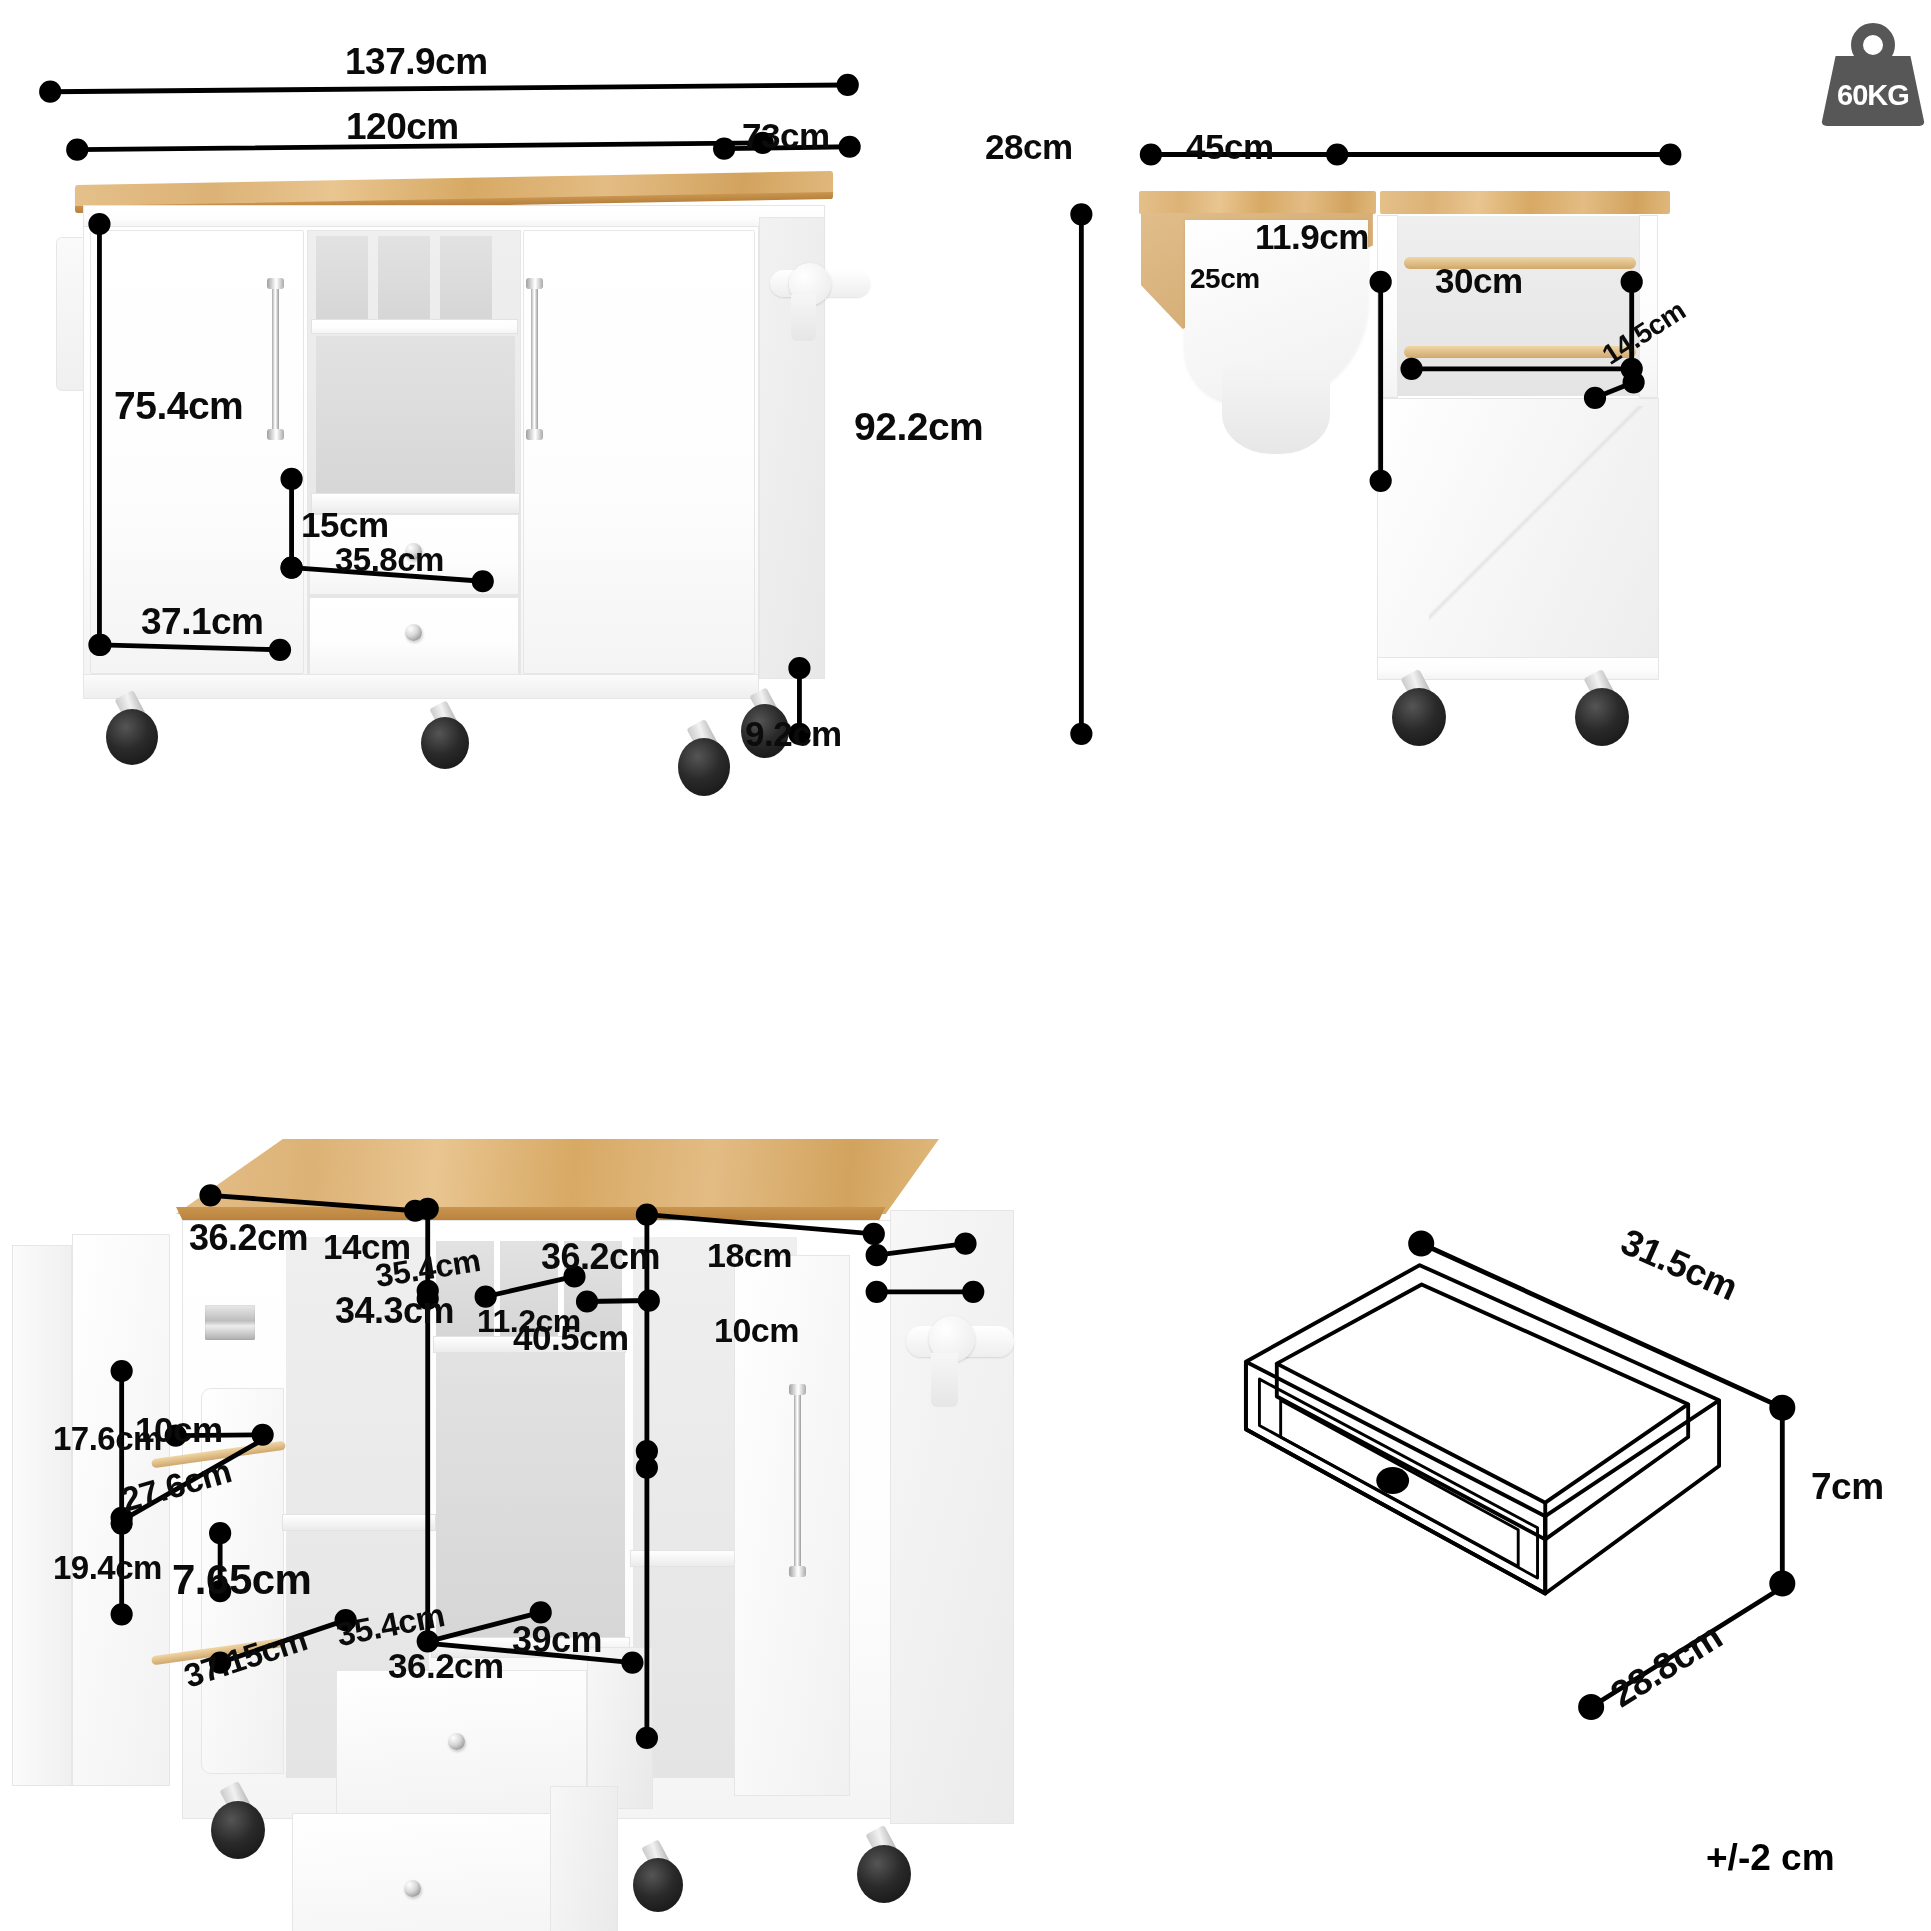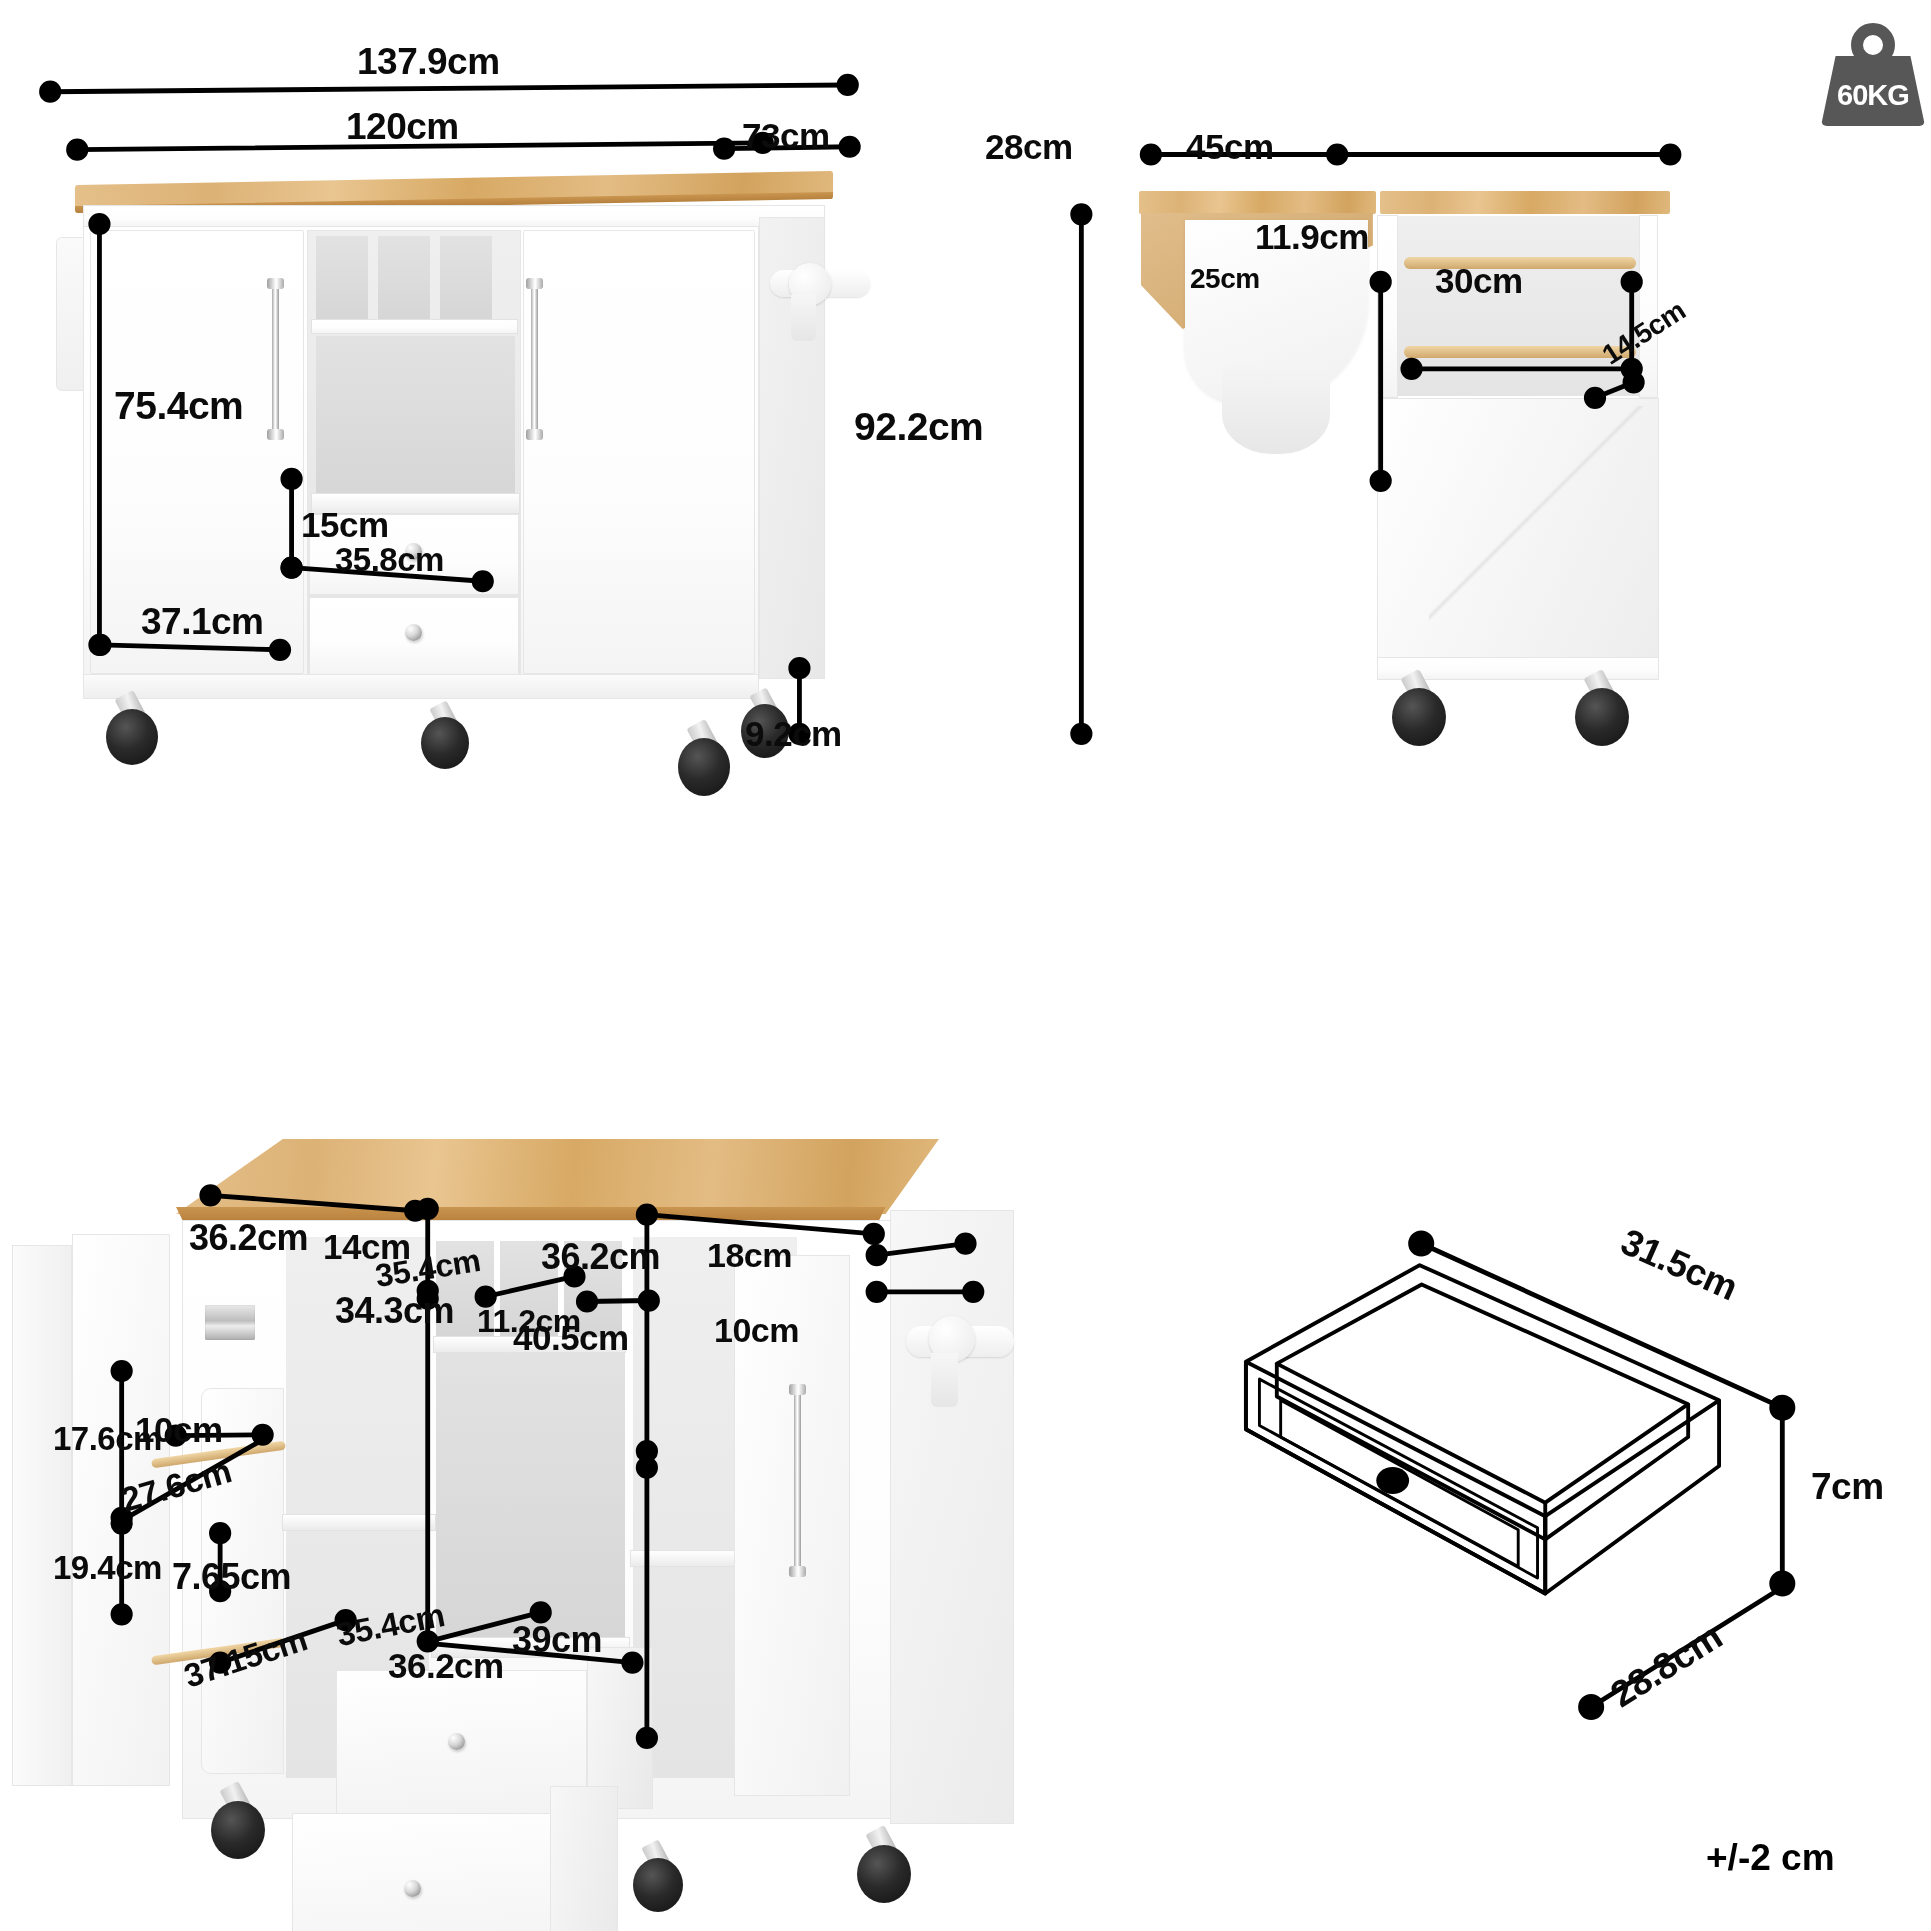--- a/index.html
+++ b/index.html
@@ -418,21 +418,21 @@
         <circle cx="1846" cy="1458" r="11"></circle>
 
       <line x1="1846" y1="1462" x2="1846" y2="1640"></line>
       <circle cx="1846" cy="1640" r="11"></circle>
 
       <line x1="1846" y1="1644" x2="1648" y2="1768"></line>
       <circle cx="1648" cy="1768" r="11"></circle>
     </g>
   </svg>
 
-  <div class="dimtext" style="left:357px;top:43px;font-size:37px;">137.9cm</div>
+  <div class="dimtext" style="left:345px;top:43px;font-size:37px;">137.9cm</div>
   <div class="dimtext" style="left:346px;top:108px;font-size:37px;">120cm</div>
   <div class="dimtext" style="left:742px;top:118px;font-size:35px;">73cm</div>
   <div class="dimtext" style="left:114px;top:386px;font-size:39px;">75.4cm</div>
   <div class="dimtext" style="left:854px;top:407px;font-size:39px;">92.2cm</div>
   <div class="dimtext" style="left:141px;top:603px;font-size:37px;">37.1cm</div>
   <div class="dimtext" style="left:301px;top:507px;font-size:35px;">15cm</div>
   <div class="dimtext" style="left:335px;top:543px;font-size:33px;">35.8cm</div>
   <div class="dimtext" style="left:745px;top:716px;font-size:35px;">9.2cm</div>
 
   <div class="dimtext" style="left:985px;top:129px;font-size:35px;">28cm</div>
@@ -451,21 +451,21 @@
   <div class="dimtext" style="left:714px;top:1313px;font-size:34px;">10cm</div>
   <div class="dimtext" style="left:513px;top:1320px;font-size:35px;">40.5cm</div>
   <div class="dimtext" style="left:335px;top:1293px;font-size:36px;">34.3cm</div>
   <div class="dimtext" style="left:336px;top:1608px;font-size:33px;transform:rotate(-11deg);">35.4cm</div>
   <div class="dimtext" style="left:388px;top:1648px;font-size:35px;">36.2cm</div>
   <div class="dimtext" style="left:512px;top:1622px;font-size:36px;">39cm</div>
   <div class="dimtext" style="left:53px;top:1422px;font-size:33px;">17.6cm</div>
   <div class="dimtext" style="left:135px;top:1412px;font-size:35px;">10cm</div>
   <div class="dimtext" style="left:120px;top:1468px;font-size:34px;transform:rotate(-16deg);">27.6cm</div>
   <div class="dimtext" style="left:53px;top:1551px;font-size:33px;">19.4cm</div>
-  <div class="dimtext" style="left:172px;top:1559px;font-size:36px;">7.65cm</div>
+  <div class="dimtext" style="left:172px;top:1559px;font-size:42px;">7.65cm</div>
   <div class="dimtext" style="left:182px;top:1641px;font-size:33px;transform:rotate(-18deg);">37.15cm</div>
 
   <div class="dimtext" style="left:1618px;top:1246px;font-size:37px;transform:rotate(24deg);">31.5cm</div>
   <div class="dimtext" style="left:1811px;top:1468px;font-size:37px;">7cm</div>
   <div class="dimtext" style="left:1605px;top:1647px;font-size:37px;transform:rotate(-32deg);">28.8cm</div>
 
   <div class="tol" style="left:1706px;top:1827px;margin-top:10px;">+/-2 cm</div>
 
 </div>
 

